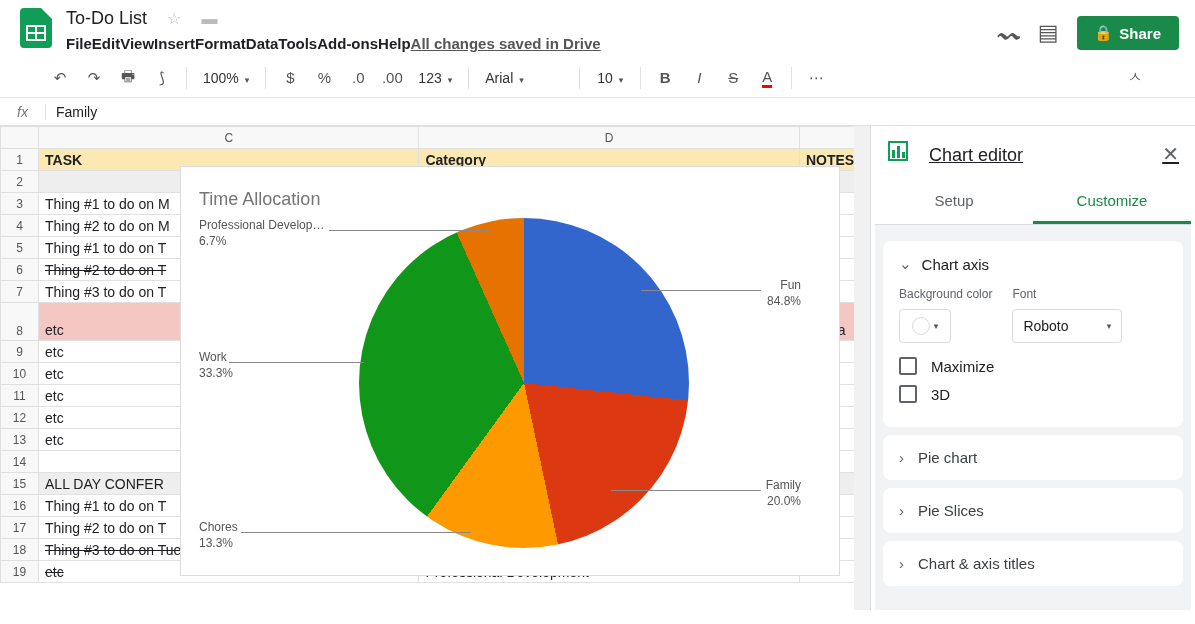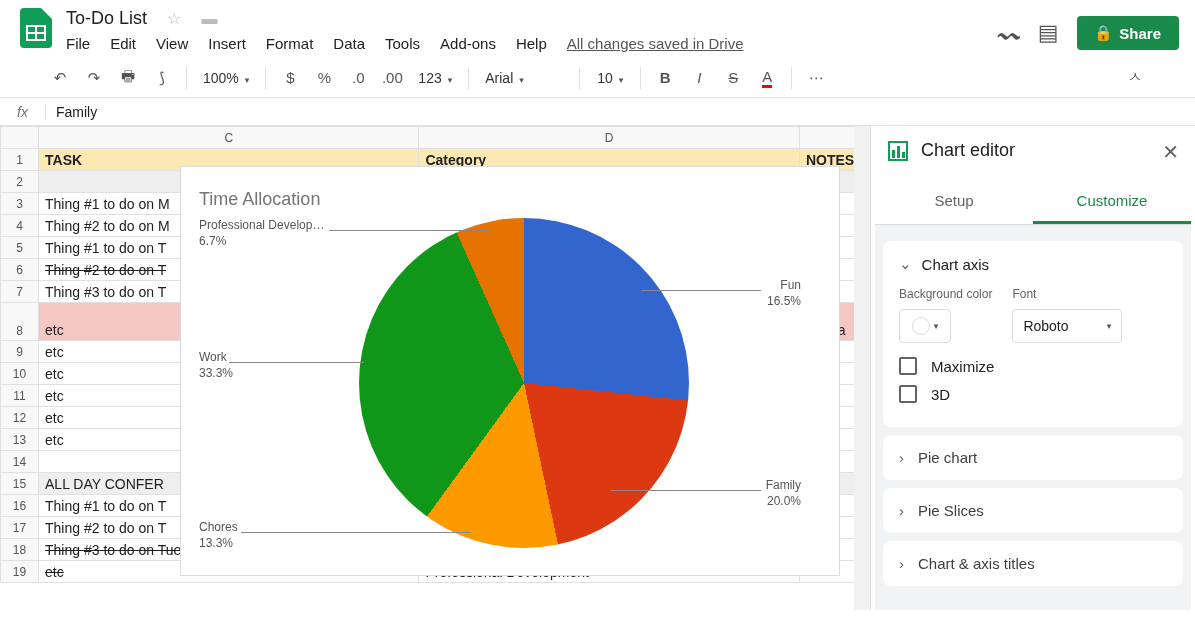--- a/index.html
+++ b/index.html
@@ -4,21 +4,21 @@
 <style>
 * { margin:0; padding:0; box-sizing:border-box; font-family:Arial,sans-serif; }
 body { width:1195px; height:624px; overflow:hidden; background:#fff; color:#202124; }
 
 .titlebar { display:flex; align-items:flex-start; padding:8px 16px 0; gap:10px; }
 .logo { width:40px; height:40px; display:flex; align-items:center; justify-content:center; }
 .title-col { flex:1; }
 .doc-title-row { display:flex; align-items:center; gap:20px; }
 .doc-title { font-size:18px; color:#202124; }
 .star,.folder { color:#bbb; font-size:16px; }
-.menubar { display:flex; gap:20px; padding:6px 0; font-size:15px; color:#202124; align-items:center; }
+.menubar { display:flex; padding:6px 0; font-size:15px; color:#202124; align-items:center;font-weight:bold; }
 .menubar span { cursor:pointer; }
 .saved { text-decoration:underline; color:#555; }
 .title-right { display:flex; align-items:center; gap:18px; padding-top:8px; }
 .share-btn { background:#1a8a4a; color:#fff; padding:8px 18px; border-radius:4px; font-weight:bold; font-size:15px; display:flex; align-items:center; gap:6px; }
 
 .toolbar { display:flex; align-items:center; padding:4px 46px; border-bottom:1px solid #e0e0e0; gap:6px; height:40px; }
 .tool { width:28px; height:28px; display:flex; align-items:center; justify-content:center; color:#555; font-size:15px; }
 .tsep { width:1px; height:22px; background:#e0e0e0; margin:0 4px; }
 .tool-txt { padding:0 6px; font-size:14px; color:#333; }
 .drop::after { content:"▾"; font-size:9px; margin-left:6px; color:#555; }
@@ -55,21 +55,21 @@
     #e67300 335.88deg 360deg
   );
 }
 .plabel { position:absolute; font-size:12px; color:#555; line-height:1.3; }
 .plabel .pn { display:block; }
 .ll { position:absolute; height:1px; background:#888; }
 
 .scroll-v { position:absolute; right:0; top:0; width:16px; height:100%; background:#f1f1f1; }
 
 .editor { width:325px; border-left:1px solid #dadce0; display:flex; flex-direction:column; padding:0 4px; }
-.ed-head { display:flex; align-items:flex-start; gap:12px; padding:14px 12px; }
+.ed-head { display:flex; align-items:flex-end; gap:20px; padding:14px 12px;text-decoration:underline; }
 .ed-title { font-size:18px; font-weight:500; }
 .ed-close { margin-left:auto; font-size:20px; color:#5f6368; }
 .ed-tabs { display:flex; border-bottom:1px solid #dadce0; }
 .ed-tab { flex:1; text-align:center; padding:12px 0; font-size:15px; color:#5f6368; }
 .ed-tab.active { color:#1a8a4a; font-weight:500; border-bottom:3px solid #1a8a4a; }
 
 .ed-body { padding:8px 0; overflow:auto; flex:1; background:#f1f3f4; }
 .panel { background:#fff; border-radius:8px; margin:8px; padding:14px 16px; }
 .panel-h { display:flex; align-items:center; gap:10px; font-size:15px; margin-bottom:14px; }
 .field-row { display:flex; gap:20px; margin-bottom:14px; }
@@ -299,21 +299,21 @@
           </tr>
         </tbody>
     </table>
 
     <div class="chart-overlay">
       <div class="chart-title">Time Allocation</div>
       <div class="pie-wrap">
         <div class="pie"></div>
 
         <div class="plabel" style="right:20px;top:60px;text-align:right">
-          <span class="pn">Fun</span><span>16.5%</span>
+          <span class="pn">Fun</span><span>84.8%</span>
         </div>
         <div class="plabel" style="right:20px;top:260px;text-align:right">
           <span class="pn">Family</span><span>20.0%</span>
         </div>
         <div class="plabel" style="left:0;top:302px">
           <span class="pn">Chores</span><span>13.3%</span>
         </div>
         <div class="plabel" style="left:0;top:132px">
           <span class="pn">Work</span><span>33.3%</span>
         </div>

